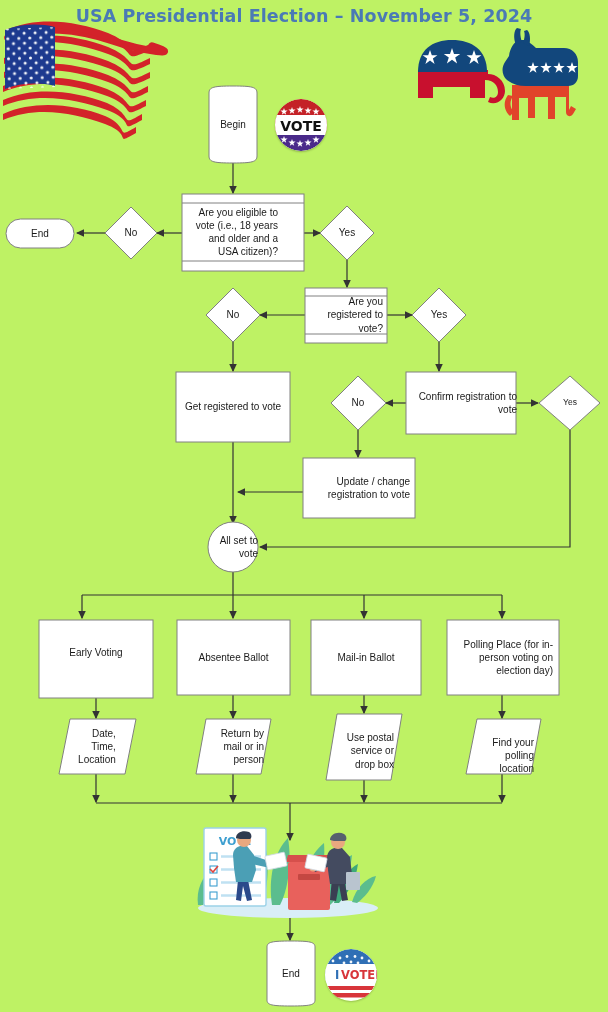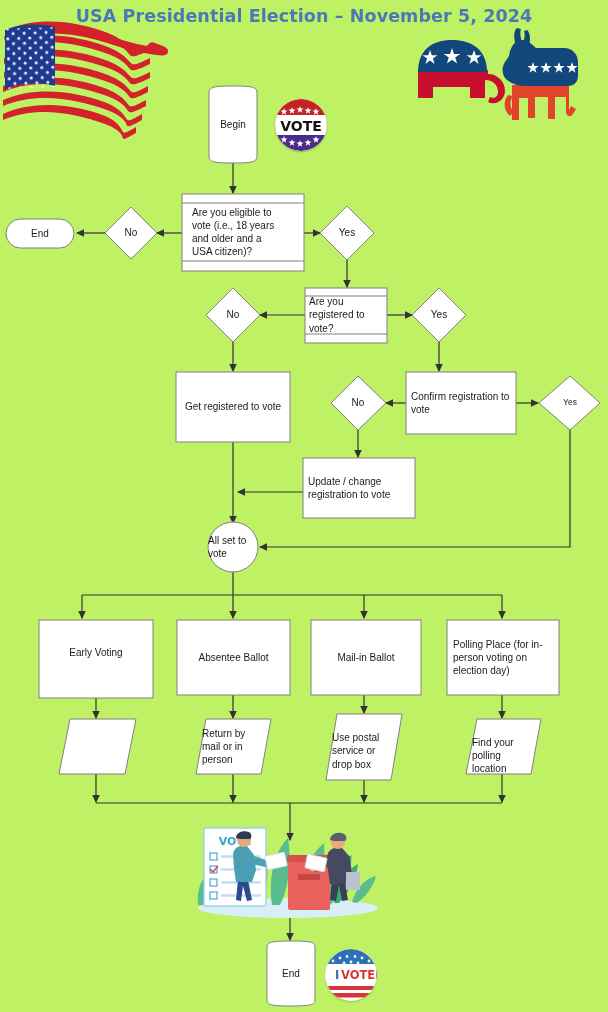--- a/index.html
+++ b/index.html
@@ -34,21 +34,21 @@
     font-weight: bold;
     color: #4a7ab5;
     letter-spacing: 0.1px;
     font-family: "DejaVu Sans", sans-serif;
   }
   .node-text {
     position: absolute;
     display: flex;
     align-items: center;
     justify-content: center;
-    text-align: left;
+    text-align: right;
     font-size: 10px;
     color: #1a1a1a;
     line-height: 1.32;
     pointer-events: none;
     white-space: pre-line;
   }
   .node-text.small { font-size: 8.5px; }
   .badge-vote, .badge-voted {
     position: absolute;
     border-radius: 50%;
@@ -368,19 +368,22 @@
 
   <div class="node-text" style="left:305px; top:458px; width:108px; height:60px; padding:0 3px; box-sizing:border-box;">Update / change registration to vote</div>
 
   <div class="node-text" style="left:208px; top:522px; width:50px; height:50px;">All set to vote</div>
 
   <div class="node-text" style="left:41px; top:620px; width:110px; height:66px; padding:0 4px; box-sizing:border-box;">Early Voting</div>
   <div class="node-text" style="left:179px; top:620px; width:109px; height:75px; padding:0 4px; box-sizing:border-box;">Absentee Ballot</div>
   <div class="node-text" style="left:313px; top:620px; width:106px; height:75px; padding:12px 4px; box-sizing:border-box;">Mail-in Ballot</div>
   <div class="node-text" style="left:449px; top:620px; width:108px; height:75px; padding:3px 4px; box-sizing:border-box;">Polling Place (for in-person voting on election day)</div>
 
+  <div class="node-text" style="left:62px; top:719px; width:70px; height:55px;">Date,
+Time,
+Location</div>
   <div class="node-text" style="left:199px; top:719px; width:68px; height:55px; padding:0 3px; box-sizing:border-box;">Return by mail or in person</div>
   <div class="node-text" style="left:329px; top:714px; width:68px; height:74px; padding:0 3px; box-sizing:border-box;">Use postal service or drop box</div>
   <div class="node-text" style="left:469px; top:719px; width:68px; height:73px; padding:0 3px; box-sizing:border-box;">Find your polling location</div>
 
   <div class="node-text" style="left:267px; top:941px; width:48px; height:65px;">End</div>
 
 </div>
 
 </body></html>

